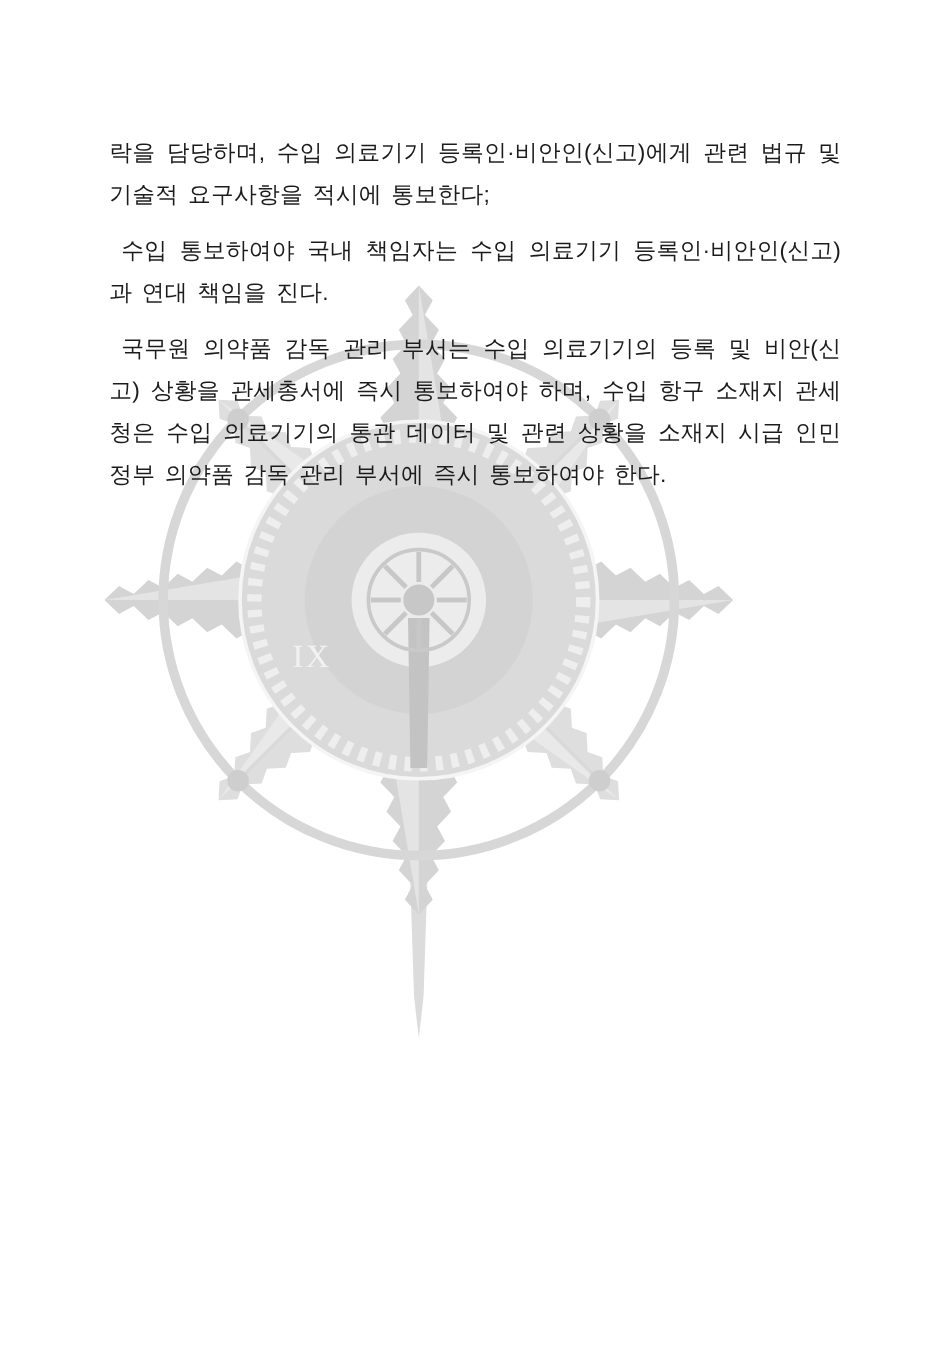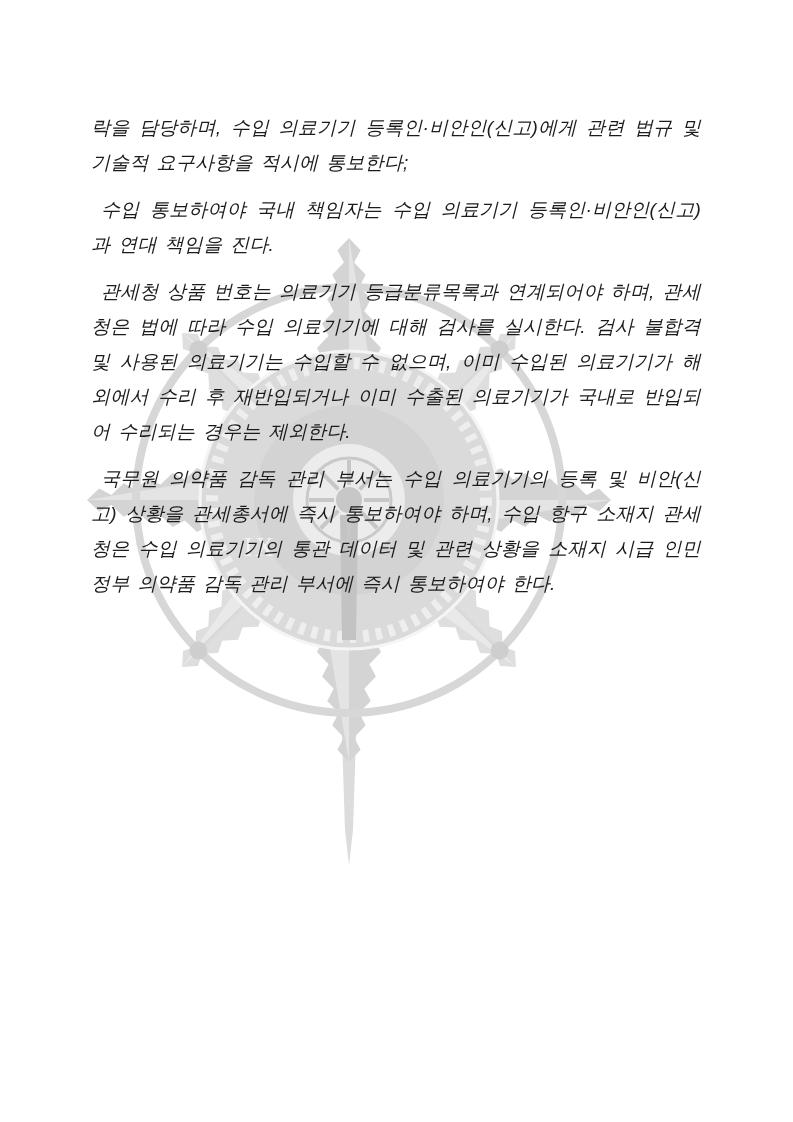--- a/index.html
+++ b/index.html
@@ -33,21 +33,20 @@
     color: #1b1b1b;
     font-size: 19px;
     line-height: 35px;
     text-align: justify;
     letter-spacing: 0.2px;
     word-spacing: 2.5px;
   }
   .body-text p {
     margin: 0 0 12px 0;
     text-indent: 10px;
-    font-style: italic;
   }
   .body-text p.continuation { text-indent: 0; }
   .article-label { margin-right: 30px; }
 </style>
 </head>
 <body>
 
 <div class="page">
 
   <svg class="watermark" viewBox="0 0 600 700" xmlns="http://www.w3.org/2000/svg">
@@ -94,17 +93,16 @@
         <line x1="285" y1="300" x2="260" y2="300" stroke="#c7c7c7" stroke-width="4"></line>
         <line x1="289.39339828220176" y1="289.3933982822018" x2="271.7157287525381" y2="271.7157287525381" stroke="#c7c7c7" stroke-width="4"></line>
         <circle cx="300" cy="300" r="13" fill="#c7c7c7"></circle>
       </g>
     <text class="wm-roman" x="211" y="356" text-anchor="middle">IX</text>
   </svg>
 
   <main class="body-text" id="paragraphs">
       <p class="continuation"><span>락을 담당하며, 수입 의료기기 등록인·비안인(신고)에게 관련 법규 및 기술적 요구사항을 적시에 통보한다;</span></p>
       <p><span>수입 통보하여야 국내 책임자는 수입 의료기기 등록인·비안인(신고)과 연대 책임을 진다.</span></p>
-      <p><span>관세청 상품 번호는 의료기기 등급분류목록과 연계되어야 하며, 관세청은 법에 따라 수입 의료기기에 대해 검사를 실시한다. 검사 불합격 및 사용된 의료기기는 수입할 수 없으며, 이미 수입된 의료기기가 해외에서 수리 후 재반입되거나 이미 수출된 의료기기가 국내로 반입되어 수리되는 경우는 제외한다.</span></p>
       <p><span>국무원 의약품 감독 관리 부서는 수입 의료기기의 등록 및 비안(신고) 상황을 관세총서에 즉시 통보하여야 하며, 수입 항구 소재지 관세청은 수입 의료기기의 통관 데이터 및 관련 상황을 소재지 시급 인민정부 의약품 감독 관리 부서에 즉시 통보하여야 한다.</span></p>
     </main>
 
 </div>
 
 </body></html>

